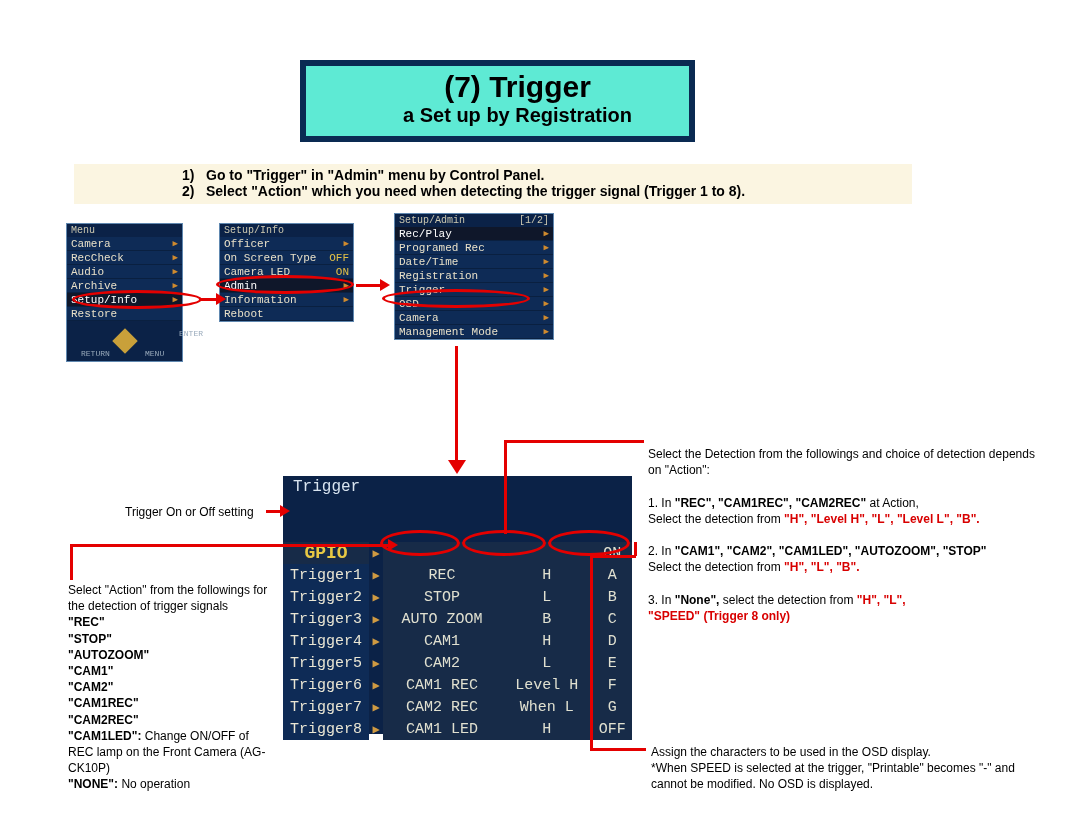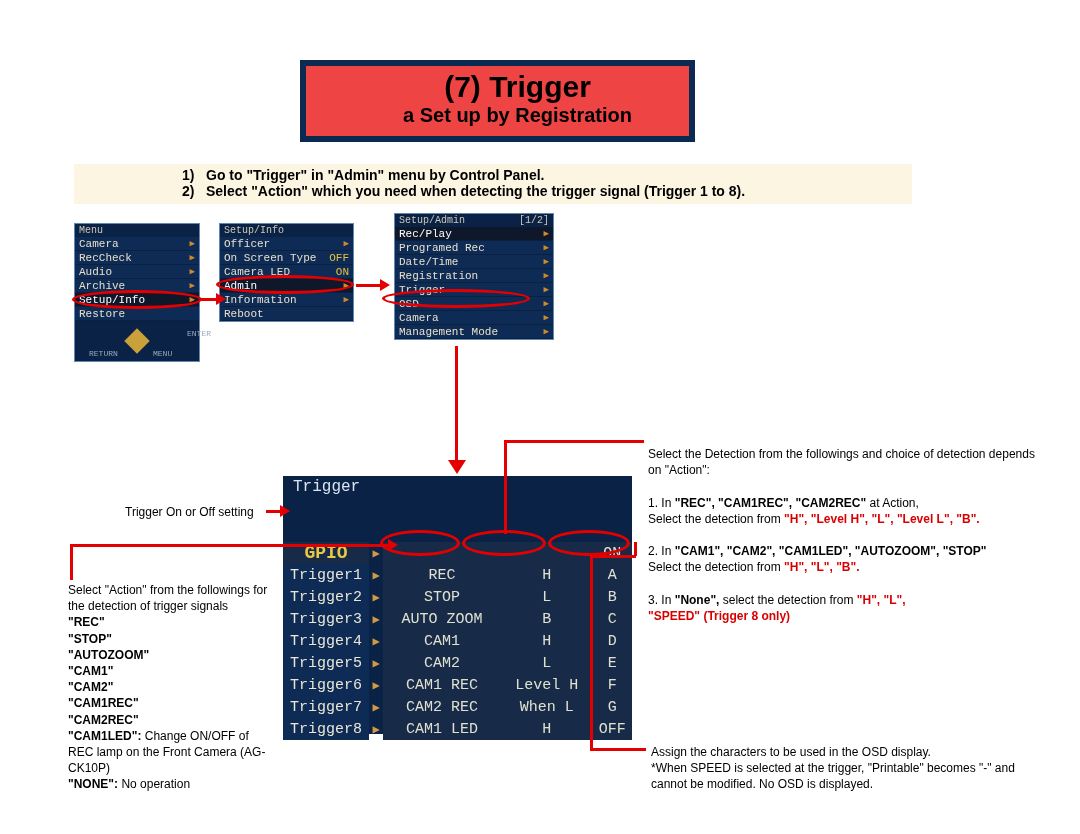--- a/index.html
+++ b/index.html
@@ -1,17 +1,17 @@
 <!DOCTYPE html>
 <html><head>
 <meta charset="utf-8">
 <style>
   * { box-sizing: border-box; margin: 0; padding: 0; }
   body { background: #fff; font-family: Arial, Helvetica, sans-serif; width: 1080px; height: 834px; position: relative; }
-  .title-box { position: absolute; left: 300px; top: 60px; width: 395px; height: 82px; border: 6px solid #0a2a52; background: #ef4444; text-align: center; padding-left: 40px; }
+  .title-box { position: absolute; left: 300px; top: 60px; width: 395px; height: 82px; border: 6px solid #0a2a52; background: #5eead4; text-align: center; padding-left: 40px; }
   .title-box h1 { font-size: 30px; font-weight: bold; color: #000; padding-top: 4px; }
   .title-box h2 { font-size: 20px; font-weight: bold; color: #000; }
   .instr-band { position: absolute; left: 74px; top: 164px; width: 838px; height: 40px; background: #fbf5e1; padding: 3px 108px; font-size: 14px; font-weight: bold; }
   .instr-band .num { display:inline-block; width: 24px; }
   .menu-panel { position: absolute; background: #0b2247; border: 1px solid #6088b0; font-family: "Courier New", monospace; color: #e8e0c8; font-size: 11px; }
   .menu-panel .hdr { background: #0b2247; color: #ccc8b0; padding: 1px 4px; font-size: 10px; }
   .menu-panel .row { background: #0e2b56; padding: 1px 4px; border-bottom: 1px solid #0a2040; display:flex; justify-content:space-between; align-items:center; height:14px; }
   .menu-panel .row.sel { background: #0f172a; color: #fff; justify-content: space-between; }
   .menu-panel .row .arrow { color: #cf8a2e; font-size:9px; }
   .menu-panel .val { color:#e2c046; }
@@ -40,21 +40,21 @@
 <div class="title-box">
   <h1>(7) Trigger</h1>
   <h2>a  Set up by Registration</h2>
 </div>
 
 <div class="instr-band">
   <div><span class="num">1)</span><span>Go to "Trigger" in "Admin" menu by Control Panel.</span></div>
   <div><span class="num">2)</span><span>Select "Action" which you need when detecting the trigger signal (Trigger 1 to 8).</span></div>
 </div>
 
-<div class="menu-panel" style="left:74px; top:223px; width:126px;">
+<div class="menu-panel" style="left:66px; top:223px; width:117px;">
   <div class="hdr">Menu</div>
   <div class="row">
       <span>Camera</span>
       <span class="arrow">▶</span>
     </div>
   <div class="row">
       <span>RecCheck</span>
       <span class="arrow">▶</span>
     </div>
   <div class="row">

